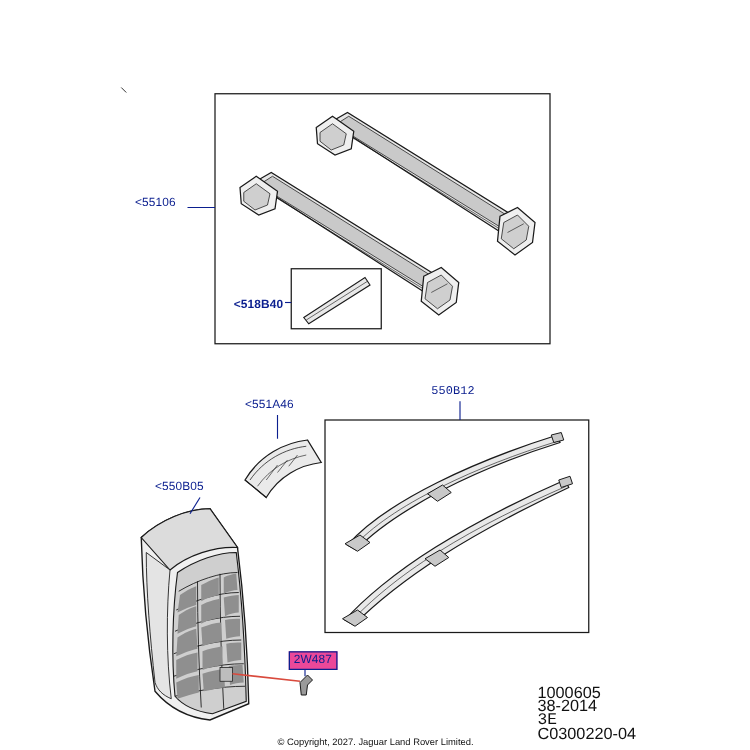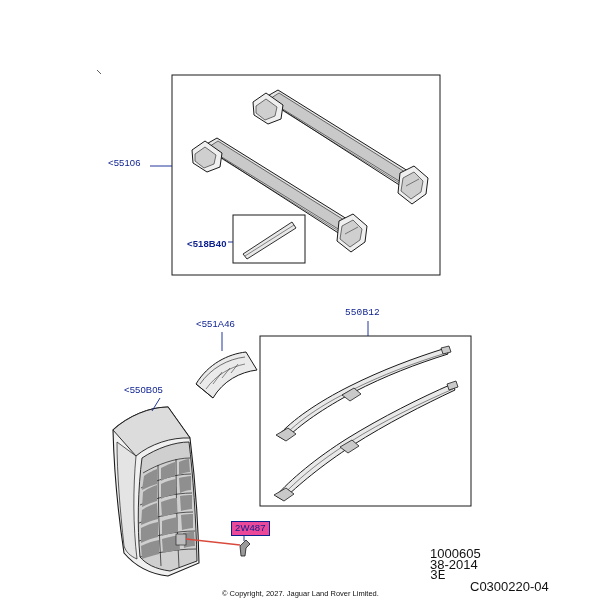--- a/index.html
+++ b/index.html
@@ -207,17 +207,17 @@
 
   <div class="label" style="left:345px; top:289px;font-family:Liberation Mono, monospace;">550B12</div>
 
   <div class="label" style="left:124px; top:366px;text-align:right;">&lt;550B05</div>
 
   <div class="label boxed" style="left:231px; top:503px;">2W487</div>
 
   <div class="footer-text" style="left:430px; top:528px;">1000605</div>
   <div class="footer-text" style="left:430px; top:539px;">38-2014</div>
   <div class="footer-text" style="left:430px; top:550px;font-family:Liberation Mono, monospace;">3E</div>
-  <div class="footer-text" style="left:430px; top:561px;margin-left:40px;">C0300220-04</div>
+  <div class="footer-text" style="left:430px; top:561px;">C0300220-04</div>
 
   <div class="copyright" style="left:222px; top:571px;">© Copyright, 2027. Jaguar Land Rover Limited.</div>
 
 </div>
 
 </body></html>

